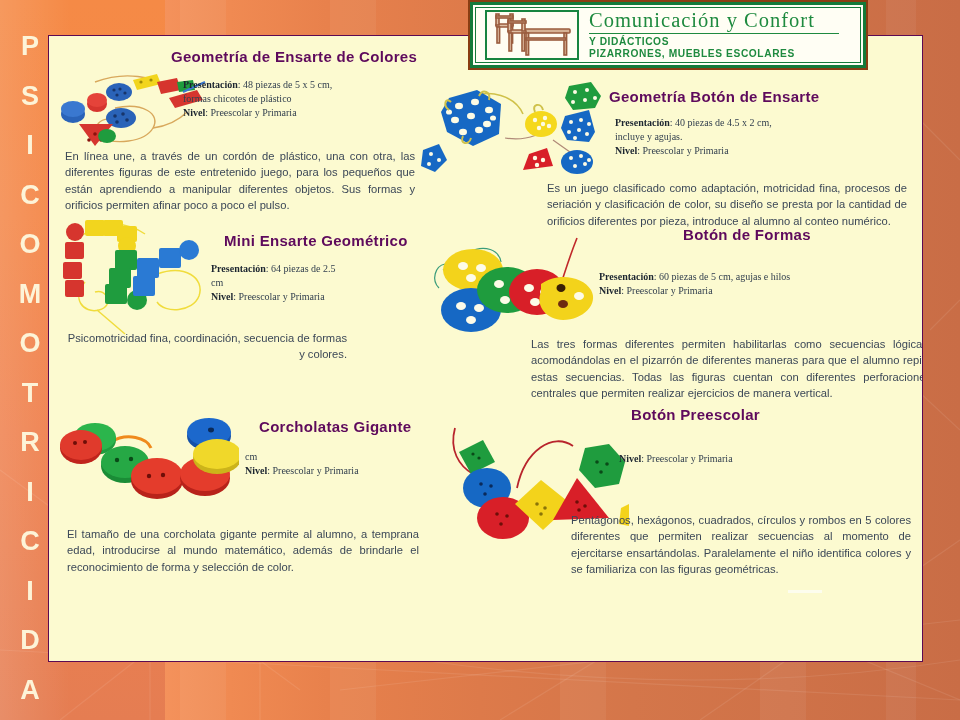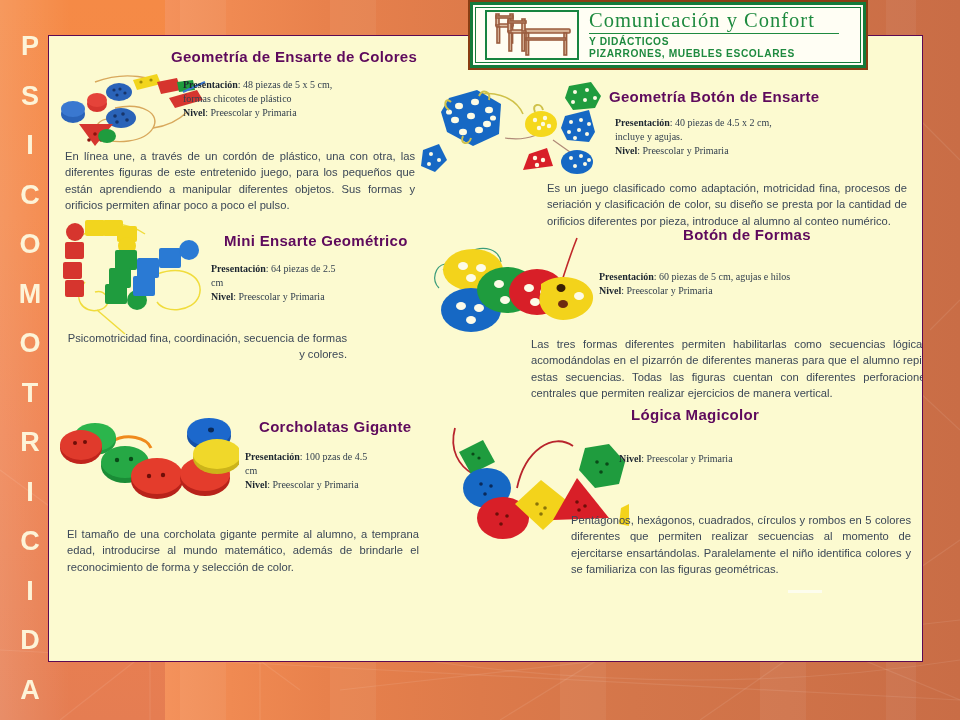--- a/index.html
+++ b/index.html
@@ -494,21 +494,20 @@
           <ellipse cx="150" cy="14" rx="22" ry="14" fill="#1c68cc"></ellipse>
           <ellipse cx="152" cy="12" rx="3" ry="2.4" fill="#0a2a5a"></ellipse>
           <ellipse cx="158" cy="40" rx="24" ry="16" fill="#ccb41a"></ellipse>
           <ellipse cx="158" cy="36" rx="24" ry="15" fill="#f0d82a"></ellipse>
         </svg>
       </div>
 
       <div class="prod-title" style="position:absolute;left:210px;top:14px">Corcholatas Gigante</div>
 
       <div class="spec" style="position:absolute;left:196px;top:46px;width:220px">
-        <div><b>Presentación</b><span>: 100 pzas de 4.5</span></div>
         <div>cm</div>
         <div><b>Nivel</b><span>: Preescolar y Primaria</span></div>
       </div>
 
       <div class="desc" style="position:absolute;left:18px;top:122px;width:352px">El tamaño de una corcholata gigante  permite al alumno, a temprana edad,  introducirse al mundo matemático,  además de brindarle el reconocimiento  de forma  y selección de color.</div>
     </div>
 
     <div class="prod" style="left:370px;top:370px;width:500px">
 
       <div class="toy" style="left:30px;top:16px">
@@ -536,21 +535,21 @@
             <circle cx="136" cy="84" r="1.8" fill="#6e0e08"></circle>
           <circle cx="130" cy="88" r="1.8" fill="#6e0e08"></circle>
           <polygon points="136,26 160,22 176,40 170,62 146,66 130,48" fill="#1f9c3e"></polygon>
           <circle cx="148" cy="40" r="1.8" fill="#0a4a18"></circle>
             <circle cx="158" cy="42" r="1.8" fill="#0a4a18"></circle>
           <circle cx="152" cy="50" r="1.8" fill="#0a4a18"></circle>
           <polygon points="172,86 180,82 180,104 170,102" fill="#f3d31b"></polygon>
         </svg>
       </div>
 
-      <div class="prod-title" style="position:absolute;left:212px;top:0px">Lógica Magicolor</div>
+      <div class="prod-title" style="position:absolute;left:212px;top:0px">Botón Preescolar</div>
 
       <div class="spec" style="position:absolute;left:200px;top:46px;width:240px">
         <div><b>Nivel</b><span>: Preescolar y Primaria</span></div>
       </div>
 
       <div class="desc" style="position:absolute;left:152px;top:106px;width:340px">Pentágonos, hexágonos, cuadrados,   círculos y rombos en 5 colores diferentes  que permiten realizar secuencias al  momento de ejercitarse ensartándolas.   Paralelamente el niño identifica colores y  se familiariza  con las figuras  geométricas.</div>
     </div>
 
     <div class="panel-faint"></div>
   </div>

